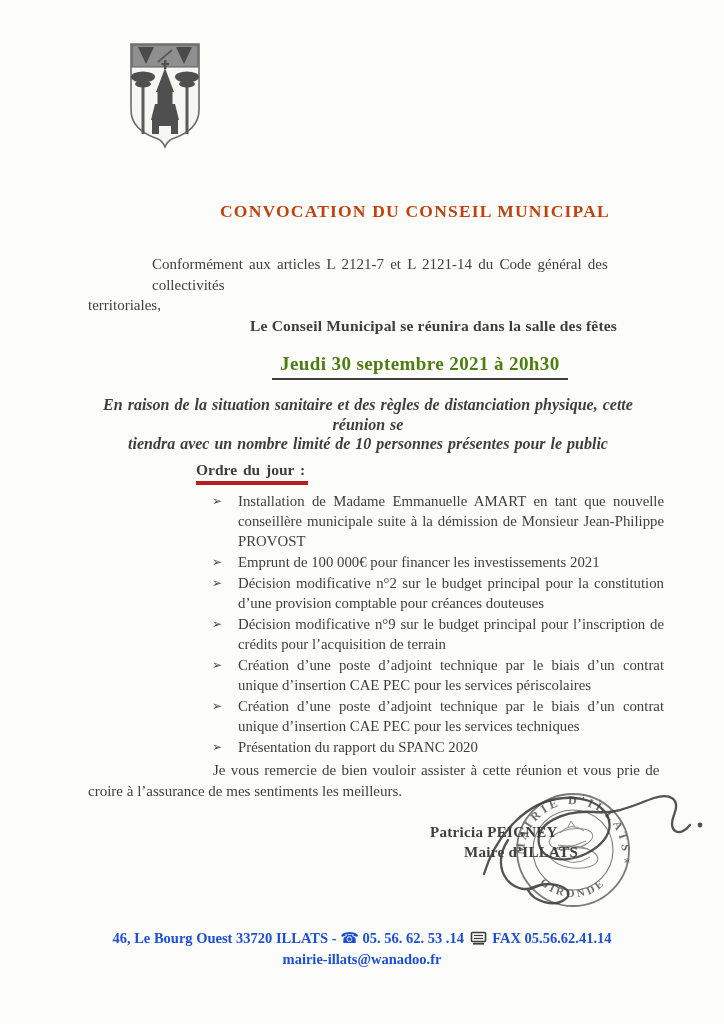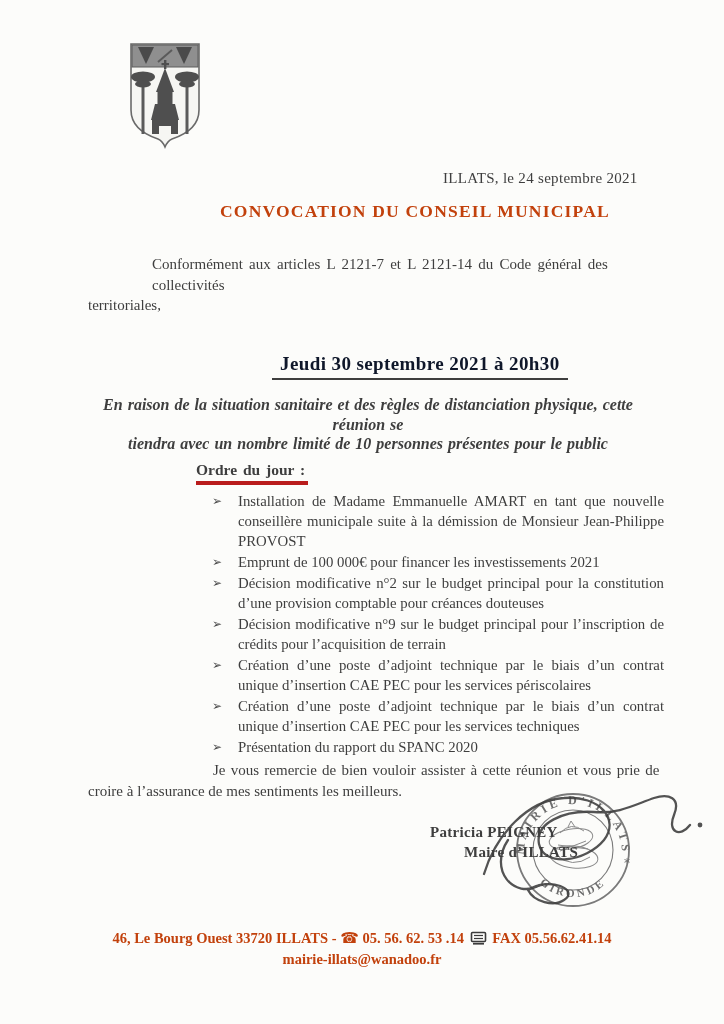--- a/index.html
+++ b/index.html
@@ -17,21 +17,21 @@
   .city-date{left:443px;top:170px;font-size:15px;letter-spacing:.3px;}
 
   .doc-title{left:220px;top:201px;font-size:17.5px;font-weight:bold;letter-spacing:1.2px;color:#c2410c;}
 
   .intro{left:88px;top:254px;width:578px;font-size:15px;line-height:20.5px;}
   .intro .l1{padding-left:64px;word-spacing:2.5px;}
 
   .hall-line{left:250px;top:317px;font-size:15.5px;font-weight:bold;letter-spacing:.2px;}
 
   .meeting-date{left:272px;top:353px;font-size:19px;font-weight:bold;letter-spacing:.4px;
-    border-bottom:2px solid #3e3e3e;padding:0 8px 3px 8px;color:#0f172a;}
+    border-bottom:2px solid #3e3e3e;padding:0 8px 3px 8px;color:#4d7c0f;}
 
   .covid{left:82px;top:395px;width:572px;text-align:center;
     font-size:16px;font-weight:bold;font-style:italic;line-height:19.5px;word-spacing:1px;}
 
   .agenda-heading{left:196px;top:461px;font-size:15.5px;font-weight:bold;
     border-bottom:4px solid #b91c1c;padding:0 3px 2px 0;word-spacing:2px;}
 
   .agenda{left:212px;top:491px;width:452px;font-size:14.8px;line-height:20px;}
   .agenda-item{display:flex;margin-bottom:1px;}
   .agenda-item .bullet{
@@ -45,21 +45,21 @@
   .closing .l1{padding-left:125px;word-spacing:1.5px;}
 
   .sig-name{left:430px;top:824px;font-size:15px;font-weight:bold;letter-spacing:.3px;}
   .sig-title{left:464px;top:844px;font-size:15px;font-weight:bold;letter-spacing:.3px;}
 
   .stamp-svg{left:498px;top:775px;}
   .signature-svg{left:468px;top:778px;}
   .crest-svg{left:124px;top:38px;}
 
   .footer{left:80px;top:928px;width:564px;text-align:center;
-    font-size:14.5px;font-weight:bold;line-height:21px;color:#c2410c;}
+    font-size:14.5px;font-weight:bold;line-height:21px;color:#1d4ed8;}
   .footer .phone-glyph{font-family:"DejaVu Sans",sans-serif;font-size:15px;}
   .footer .fax-icon-svg{vertical-align:-2px;margin:0 2px;}
 </style>
 </head>
 <body>
 
 <div class="page">
 
   <svg class="abs crest-svg" width="82" height="114" viewBox="0 0 82 114">
     <path d="M7,6 L75,6 L75,72 C75,88 63,96 48,101 C44,102.5 42.5,105.5 41,109 C39.5,105.5 38,102.5 34,101 C19,96 7,88 7,72 Z" fill="#f6f6f3" stroke="#6a6a6a" stroke-width="1.6"></path>
@@ -79,29 +79,29 @@
     <g fill="#4f4f4f">
       <rect x="40" y="22" width="2.4" height="9"></rect>
       <rect x="37.5" y="25" width="7.5" height="2.2"></rect>
       <path d="M41,30 L50,54 L32,54 Z"></path>
       <rect x="33.5" y="52" width="15" height="16"></rect>
       <path d="M31,66 L51,66 L55,82 L27,82 Z"></path>
       <path d="M28,82 L54,82 L54,96 L47,96 L47,88 L35,88 L35,96 L28,96 Z"></path>
     </g>
   </svg>
 
-  <div class="abs city-date">ILLATS, le 24 septembre 2021</div>
 
   <div class="abs doc-title">CONVOCATION DU CONSEIL MUNICIPAL</div>
 
   <div class="abs intro">
     <div class="l1">Conformément aux articles L 2121-7 et L 2121-14 du Code général des collectivités</div>
     <div class="l2">territoriales,</div>
   </div>
 
+  <div class="abs hall-line">Le Conseil Municipal se réunira dans la salle des fêtes</div>
 
   <div class="abs meeting-date">Jeudi 30 septembre 2021 à 20h30</div>
 
   <div class="abs covid">
     <div>En raison de la situation sanitaire et des règles de distanciation physique, cette réunion se</div>
     <div>tiendra avec un nombre limité de 10 personnes présentes pour le public</div>
   </div>
 
   <div class="abs agenda-heading">Ordre du jour :</div>
 

